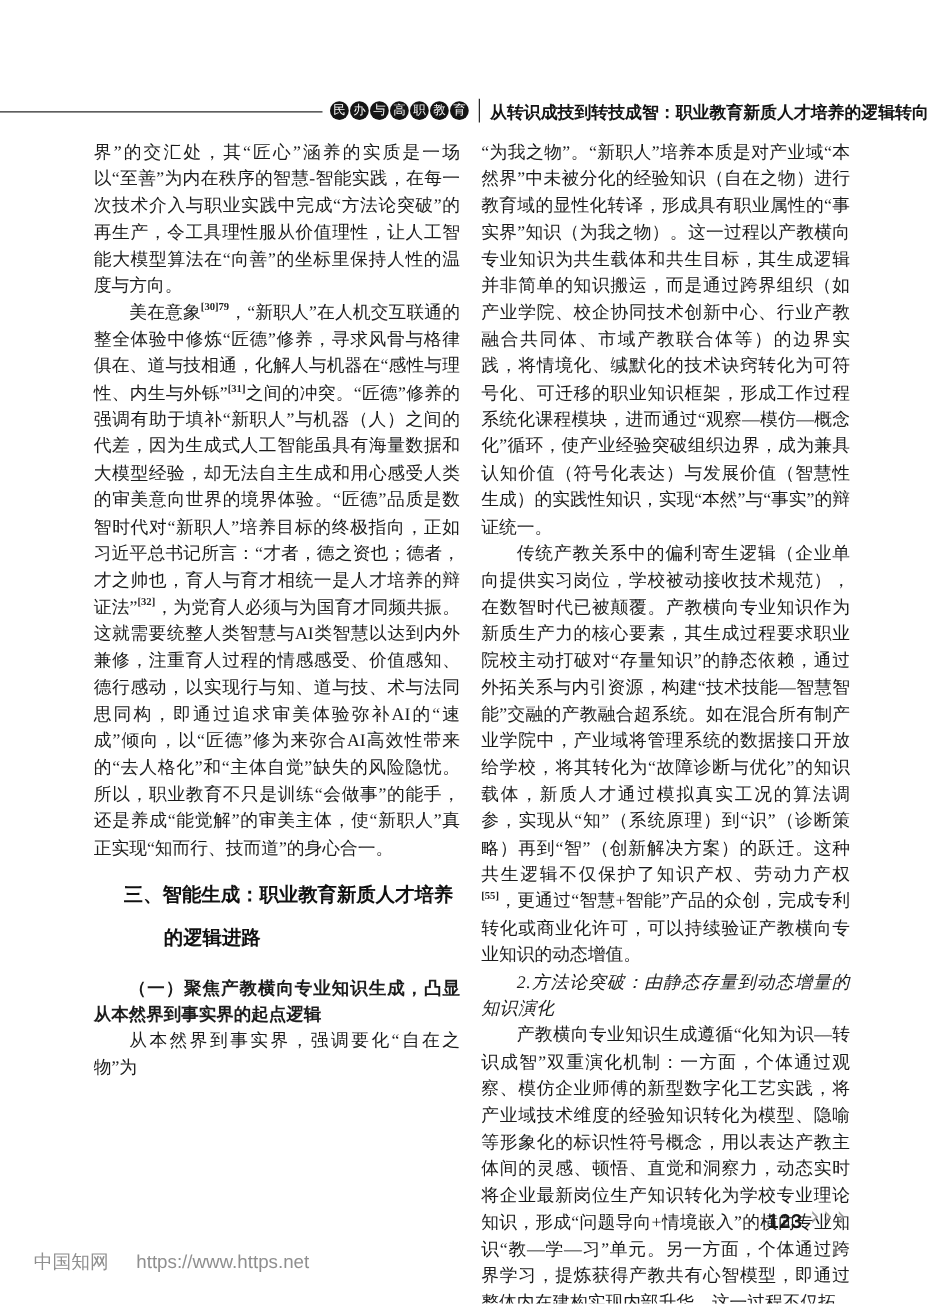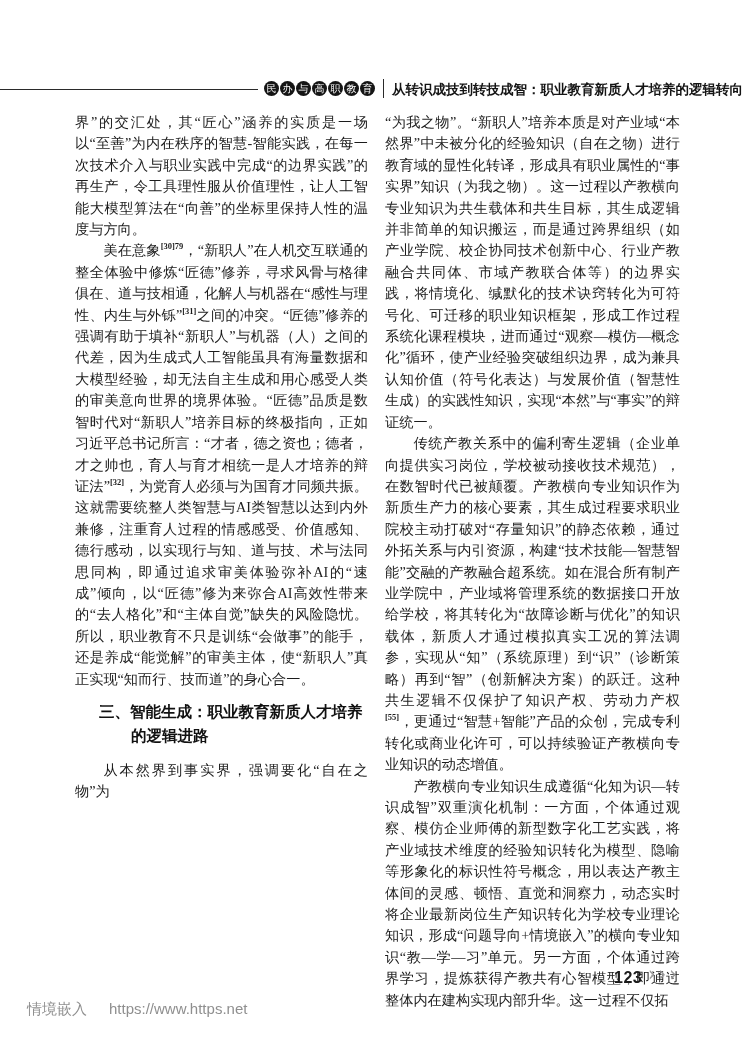--- a/index.html
+++ b/index.html
@@ -37,21 +37,21 @@
   .col p{margin:0;text-indent:2em;}
   .col p.no-indent{text-indent:0;}
   .sub-italic{font-style:italic;letter-spacing:0.5px;}
   .sub-bold{
     font-weight:bold;
     font-family:"Liberation Sans","DejaVu Sans",sans-serif;
     font-size:14px;
   }
   .section-heading{
     font-family:"Liberation Sans","DejaVu Sans",sans-serif;
-    font-weight:bold;font-size:15.5px;line-height:24px;
+    font-weight:bold;font-size:15.5px;line-height:34px;
     color:#111;
     margin:10px 0 12px 0 !important;
     padding-left:56px;text-indent:-32px !important;
     text-align:left;
   }
   sup{font-size:0.6em;vertical-align:super;line-height:0;font-weight:bold;}
   
   .page-num{
     position:absolute;top:969px;left:614px;
     font-family:"Liberation Sans","DejaVu Sans",sans-serif;
@@ -84,31 +84,33 @@
       <span class="badge-char">高</span>
       <span class="badge-char">职</span>
       <span class="badge-char">教</span>
       <span class="badge-char">育</span>
     </div>
     <div class="header-sep"></div>
     <div class="running-title">从转识成技到转技成智：职业教育新质人才培养的逻辑转向</div>
   </div>
 
   <div class="col col-left">
-    <p class="no-indent">界”的交汇处，其“匠心”涵养的实质是一场以“至善”为内在秩序的智慧-智能实践，在每一次技术介入与职业实践中完成“的边界实践”的再生产，令工具理性服从价值理性，让人工智能大模型算法在“向善”的坐标里保持人性的温度与方向。</p>
+    <p class="no-indent">界”的交汇处，其“匠心”涵养的实质是一场以“至善”为内在秩序的智慧-智能实践，在每一次技术介入与职业实践中完成“方法论突破”的再生产，令工具理性服从价值理性，让人工智能大模型算法在“向善”的坐标里保持人性的温度与方向。</p>
     <p>美在意象<sup>[30]79</sup>，“新职人”在人机交互联通的整全体验中修炼“匠德”修养，寻求风骨与格律俱在、道与技相通，化解人与机器在“感性与理性、内生与外铄”<sup>[31]</sup>之间的冲突。“匠德”修养的强调有助于填补“新职人”与机器（人）之间的代差，因为生成式人工智能虽具有海量数据和大模型经验，却无法自主生成和用心感受人类的审美意向世界的境界体验。“匠德”品质是数智时代对“新职人”培养目标的终极指向，正如习近平总书记所言：“才者，德之资也；德者，才之帅也，育人与育才相统一是人才培养的辩证法”<sup>[32]</sup>，为党育人必须与为国育才同频共振。这就需要统整人类智慧与AI类智慧以达到内外兼修，注重育人过程的情感感受、价值感知、德行感动，以实现行与知、道与技、术与法同思同构，即通过追求审美体验弥补AI的“速成”倾向，以“匠德”修为来弥合AI高效性带来的“去人格化”和“主体自觉”缺失的风险隐忧。所以，职业教育不只是训练“会做事”的能手，还是养成“能觉解”的审美主体，使“新职人”真正实现“知而行、技而道”的身心合一。</p>
     <p class="section-heading">三、智能生成：职业教育新质人才培养的逻辑进路</p>
+    <p class="sub-bold">（一）聚焦产教横向专业知识生成，凸显从本然界到事实界的起点逻辑</p>
     <p>从本然界到事实界，强调要化“自在之物”为</p>
   </div>
 
   <div class="col col-right">
     <p class="no-indent">“为我之物”。“新职人”培养本质是对产业域“本然界”中未被分化的经验知识（自在之物）进行教育域的显性化转译，形成具有职业属性的“事实界”知识（为我之物）。这一过程以产教横向专业知识为共生载体和共生目标，其生成逻辑并非简单的知识搬运，而是通过跨界组织（如产业学院、校企协同技术创新中心、行业产教融合共同体、市域产教联合体等）的边界实践，将情境化、缄默化的技术诀窍转化为可符号化、可迁移的职业知识框架，形成工作过程系统化课程模块，进而通过“观察—模仿—概念化”循环，使产业经验突破组织边界，成为兼具认知价值（符号化表达）与发展价值（智慧性生成）的实践性知识，实现“本然”与“事实”的辩证统一。</p>
     <p>传统产教关系中的偏利寄生逻辑（企业单向提供实习岗位，学校被动接收技术规范），在数智时代已被颠覆。产教横向专业知识作为新质生产力的核心要素，其生成过程要求职业院校主动打破对“存量知识”的静态依赖，通过外拓关系与内引资源，构建“技术技能—智慧智能”交融的产教融合超系统。如在混合所有制产业学院中，产业域将管理系统的数据接口开放给学校，将其转化为“故障诊断与优化”的知识载体，新质人才通过模拟真实工况的算法调参，实现从“知”（系统原理）到“识”（诊断策略）再到“智”（创新解决方案）的跃迁。这种共生逻辑不仅保护了知识产权、劳动力产权<sup>[55]</sup>，更通过“智慧+智能”产品的众创，完成专利转化或商业化许可，可以持续验证产教横向专业知识的动态增值。</p>
+    <p class="sub-italic">2.方法论突破：由静态存量到动态增量的知识演化</p>
     <p>产教横向专业知识生成遵循“化知为识—转识成智”双重演化机制：一方面，个体通过观察、模仿企业师傅的新型数字化工艺实践，将产业域技术维度的经验知识转化为模型、隐喻等形象化的标识性符号概念，用以表达产教主体间的灵感、顿悟、直觉和洞察力，动态实时将企业最新岗位生产知识转化为学校专业理论知识，形成“问题导向+情境嵌入”的横向专业知识“教—学—习”单元。另一方面，个体通过跨界学习，提炼获得产教共有心智模型，即通过整体内在建构实现内部升华。这一过程不仅拓</p>
   </div>
 
   <div class="page-num">123</div>
   <div class="chevrons">›››</div>
   <div class="cnki-footer">
-    <span class="site-name">情境嵌入</span><span>https://www.https.net</span>
+    <span class="site-name">中国知网</span><span>https://www.https.net</span>
   </div>
 
 </div>
 
 </body></html>

